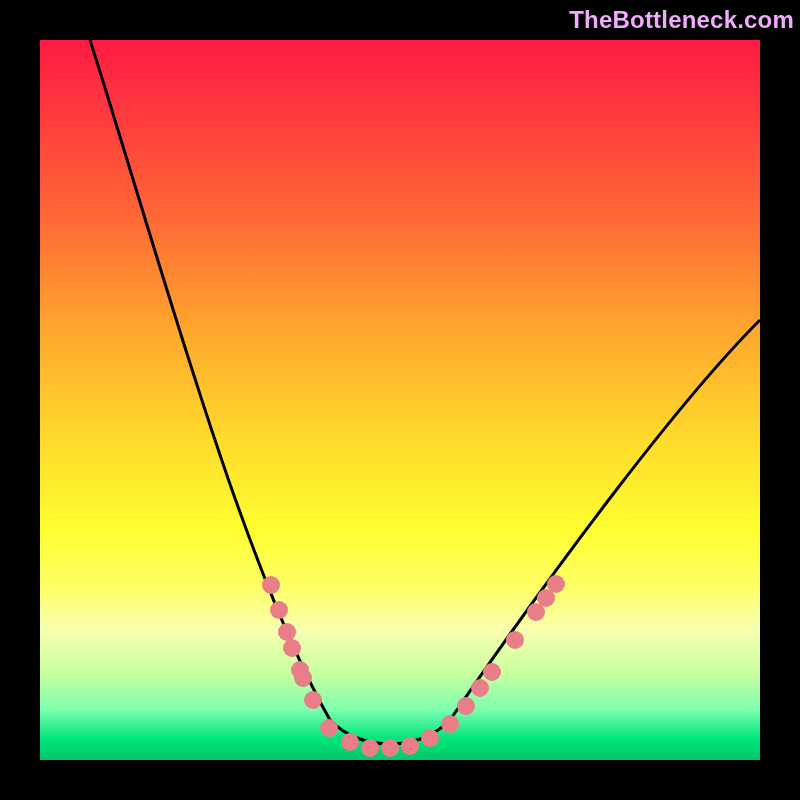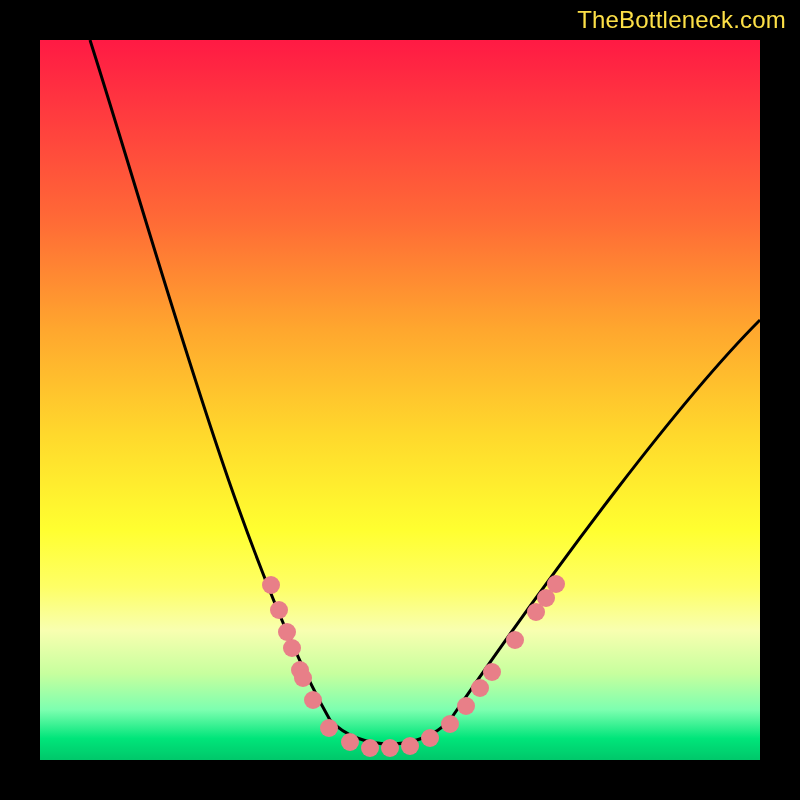--- a/index.html
+++ b/index.html
@@ -36,24 +36,24 @@
       #f8ffb0 82%,
       #c7ff9e 88%,
       #7dffb0 93%,
       #00e57a 97%,
       #00c76a 100%
     );
   }
   .watermark {
     position: absolute;
     top: 6px;
-    right: 14px;
-    color: #fde047;
+    right: 6px;
+    color: #f0abfc;
     font-size: 24px;
-    font-weight: 400;
+    font-weight: 700;
     letter-spacing: 0.2px;
   }
   svg.curve {
     position: absolute;
     left: 0;
     top: 0;
     width: 720px;
     height: 720px;
   }
 </style>

